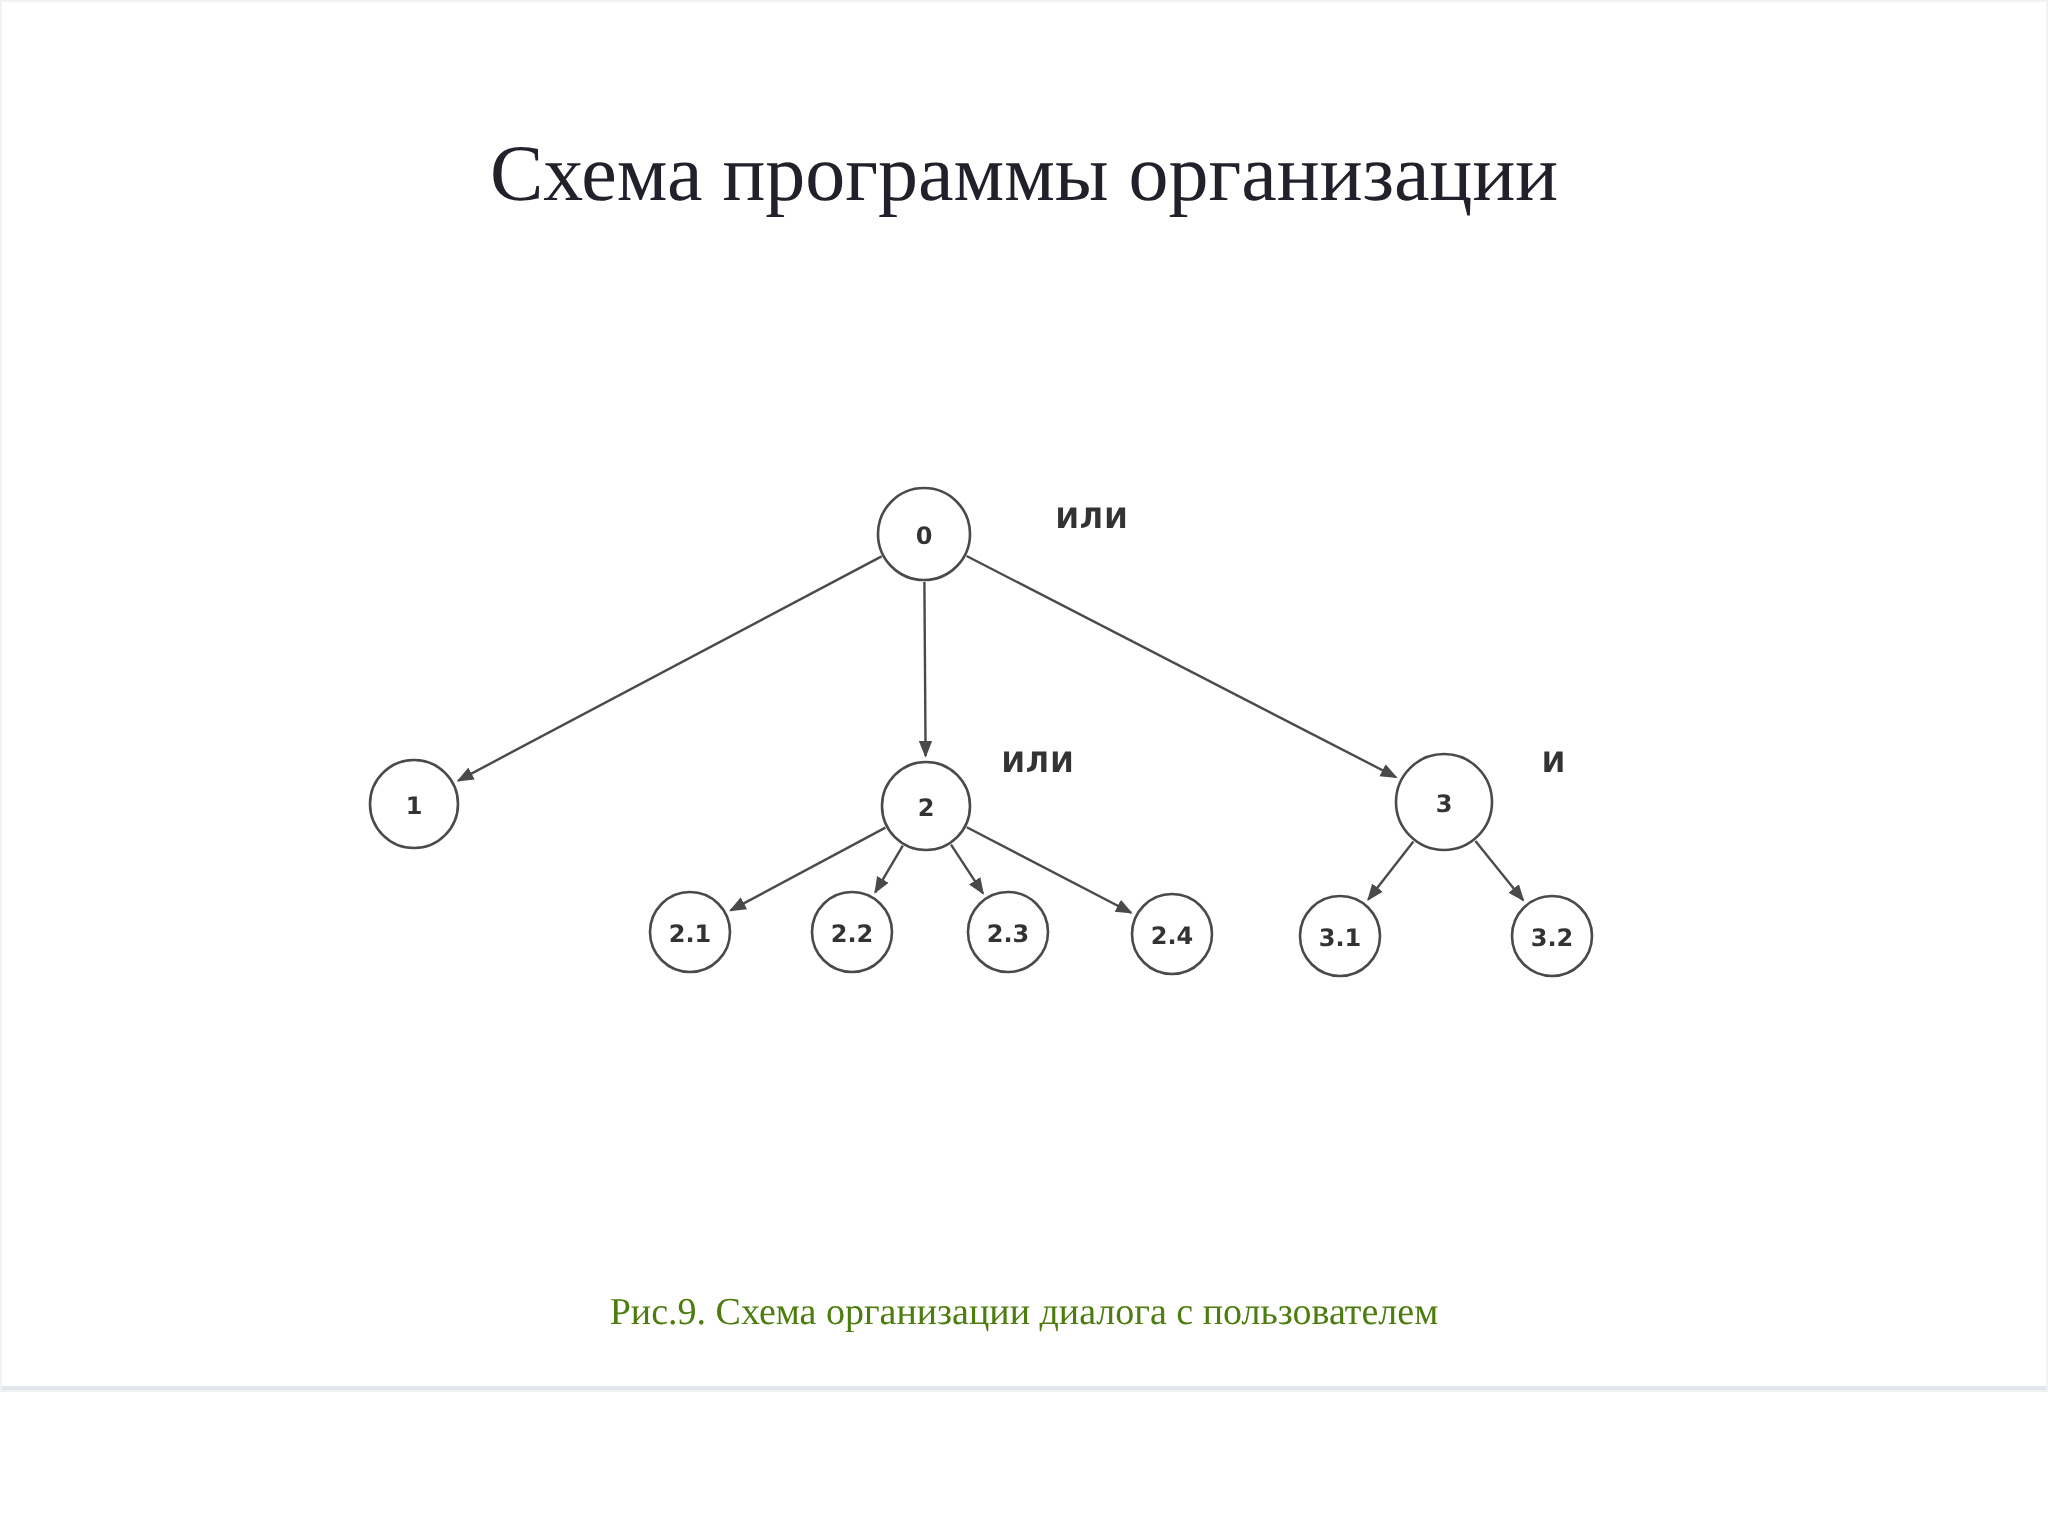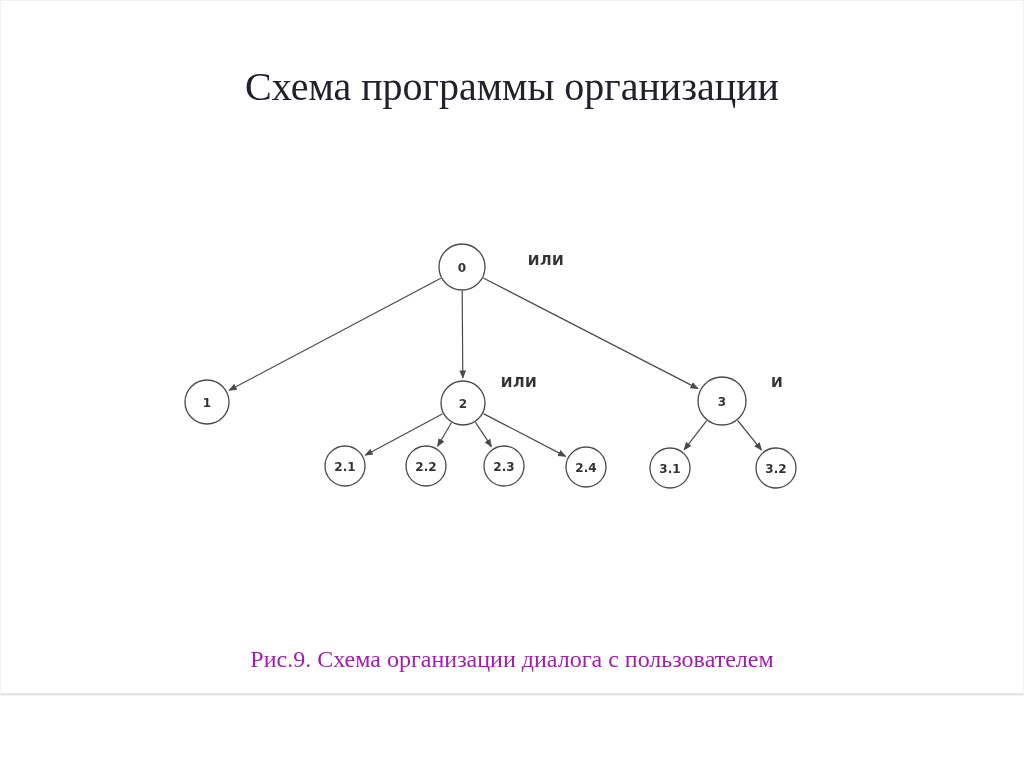--- a/index.html
+++ b/index.html
@@ -61,22 +61,22 @@
     stroke-width: 1.2;
     fill: none;
   }
   .caption {
     position: absolute;
     top: 645px;
     left: 0;
     width: 100%;
     text-align: center;
     font-family: "Liberation Serif", serif;
-    font-size: 24px;
-    color: #a21caf;
+    font-size: 19px;
+    color: #4d7c0f;
   }
   .bottom-rule {
     position: absolute;
     left: 0;
     bottom: 0;
     width: 100%;
     height: 2px;
     background: #e2e6ea;
   }
 </style>

